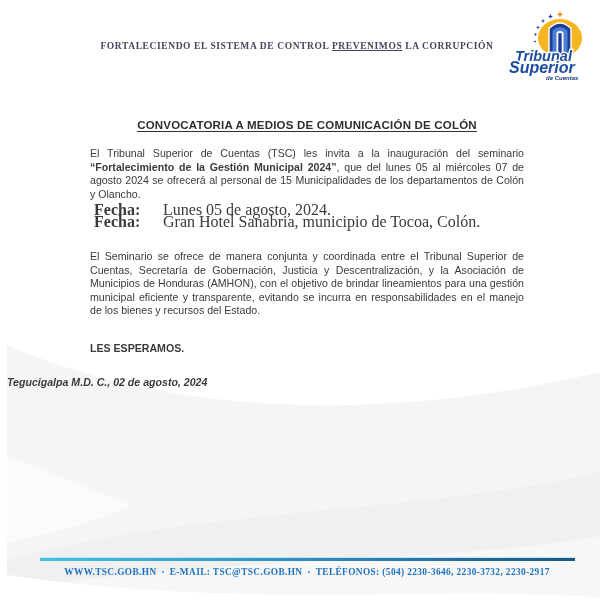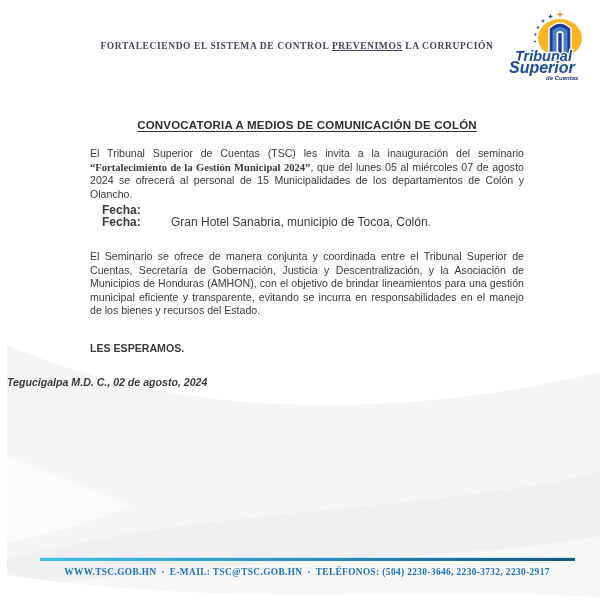--- a/index.html
+++ b/index.html
@@ -18,23 +18,23 @@
   
   .doc-title{left:0;top:119px;width:600px;text-align:center;
     font-size:11.5px;font-weight:700;color:#2e2e2e;letter-spacing:.2px;
     text-decoration:underline;text-underline-offset:2px;}
 
   
   .para{left:83px;width:434px;font-size:10.6px;line-height:13.6px;color:#3a3a3a;
     text-align:justify;}
   .p1{top:147px;}
   .p2{top:250px;}
-  .b{font-weight:700;font-family:Liberation Serif, serif;}
+  .b{font-weight:700;}
 
-  .details{left:95px;top:204px;width:434px;font-size:12px;color:#3a3a3a;}
+  .details{left:87px;top:204px;width:434px;font-size:16px;color:#3a3a3a;font-family:Liberation Serif, serif;}
   .details .row{display:flex;line-height:12.3px;}
   .details .lbl{width:69px;font-weight:700;}
 
   .closing{left:83px;top:342px;width:434px;font-size:10.6px;font-weight:700;color:#3a3a3a;}
 
   .dateline{left:0;top:376px;width:600px;text-align:left;
     font-size:10.6px;font-style:italic;font-weight:600;color:#3a3a3a;}
 
   
   .footer-line{left:33px;top:557px;width:535px;height:3px;
@@ -90,20 +90,21 @@
 
   <div class="layer doc-title">CONVOCATORIA A MEDIOS DE COMUNICACIÓN DE COLÓN</div>
 
   <div class="layer para p1">
     <span>El Tribunal Superior de Cuentas (TSC) les invita a la inauguración del seminario </span><span class="b">“Fortalecimiento de la Gestión Municipal 2024”</span><span>, que del lunes 05 al miércoles 07 de agosto 2024 se ofrecerá al personal de 15 Municipalidades de los departamentos de Colón y Olancho.</span>
   </div>
 
   <div class="layer details">
     <div class="row">
       <span class="lbl">Fecha:</span>
+      <span class="val">Lunes 05 de agosto, 2024.</span>
     </div>
     <div class="row">
       <span class="lbl">Fecha:</span>
       <span class="val">Gran Hotel Sanabria, municipio de Tocoa, Colón.</span>
     </div>
   </div>
 
   <div class="layer para p2">El Seminario se ofrece de manera conjunta y coordinada entre el Tribunal Superior de Cuentas, Secretaría de Gobernación, Justicia y Descentralización, y la Asociación de Municipios de Honduras (AMHON), con el objetivo de brindar lineamientos para una gestión municipal eficiente y transparente, evitando se incurra en responsabilidades en el manejo de los bienes y recursos del Estado.</div>
 
   <div class="layer closing">LES ESPERAMOS.</div>

